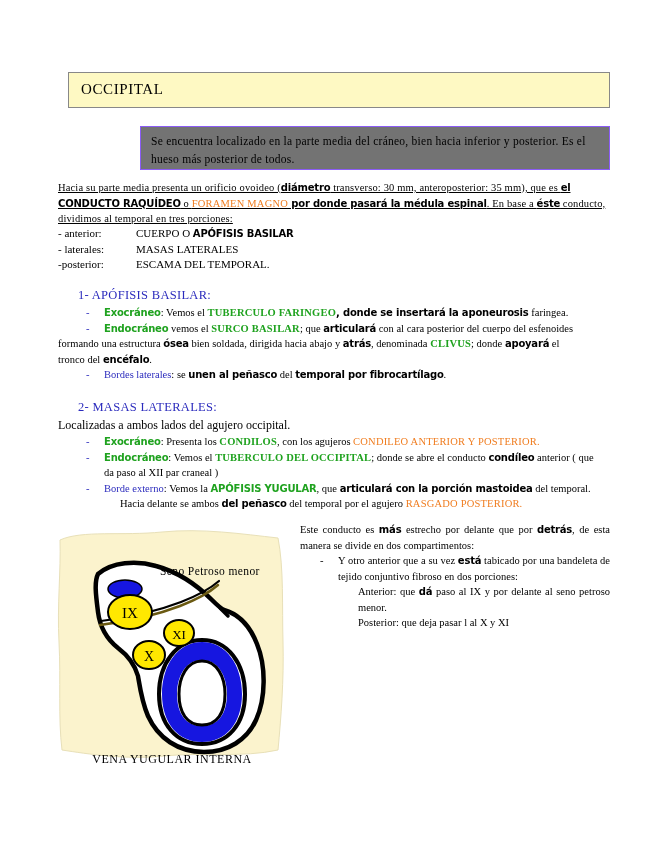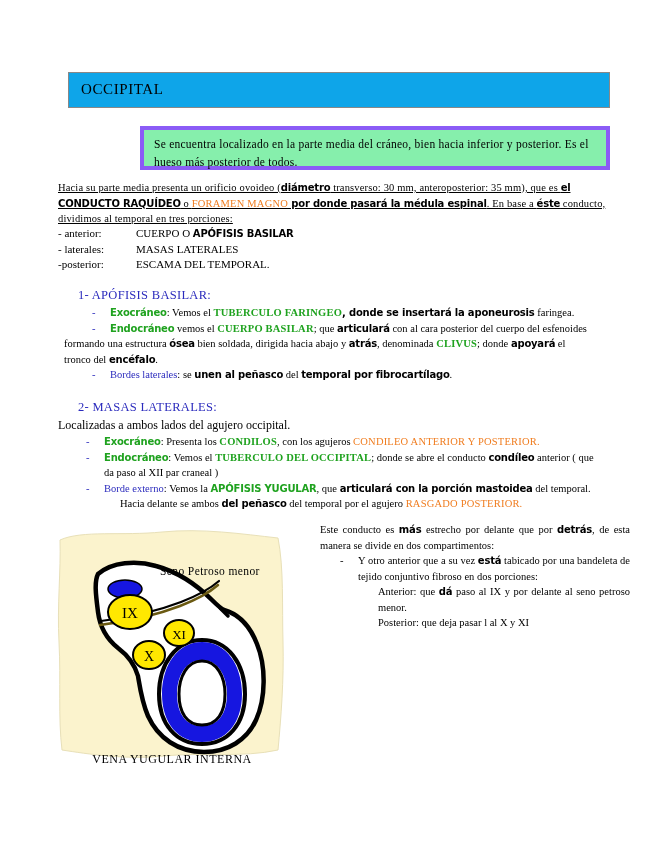--- a/index.html
+++ b/index.html
@@ -24,43 +24,43 @@
     height: 848px;
   }
 
   
   .title-box {
     position: absolute;
     left: 68px;
     top: 72px;
     width: 542px;
     height: 36px;
-    background: #0ea5e9;
+    background: #fef9c3;
     border: 1.5px solid #888888;
     box-sizing: border-box;
   }
   .title-box .title-text {
     position: absolute;
     left: 12px;
     top: 8px;
     font-family: "Liberation Serif", serif;
     font-size: 15px;
     letter-spacing: 0.6px;
     color: #000;
   }
 
   
   .callout {
     position: absolute;
     left: 140px;
     top: 126px;
     width: 470px;
     height: 44px;
-    background: #86efac;
-    border: 4px solid #8b5cf6;
+    background: #737373;
+    border: 1px solid #8b5cf6;
     box-sizing: border-box;
     padding: 5px 10px 0 10px;
   }
   .callout p {
     margin: 0;
     font-size: 11.5px;
     line-height: 18px;
     letter-spacing: 0.25px;
     color: #000;
   }
@@ -86,21 +86,21 @@
   .sec-head {
     position: absolute;
     font-size: 12.5px;
     color: #2b2bbd;
     letter-spacing: 0.3px;
     margin-left: 20px;
   }
   #sec1-head { left: 58px; top: 288px; }
   #sec2-head { left: 58px; top: 400px; }
 
-  .sec1-body { position: absolute; left: 64px; top: 305px; width: 552px;
+  .sec1-body { position: absolute; left: 58px; top: 305px; width: 552px;
                font-size: 10.5px; line-height: 15.5px; }
   .sec2-sub  { position: absolute; left: 58px; top: 417px; width: 552px;
                font-size: 12px; line-height: 16px; }
   .sec2-body { position: absolute; left: 58px; top: 434px; width: 552px;
                font-size: 10.5px; line-height: 15.5px; }
 
   .bullet { position: relative; padding-left: 46px; }
   .bullet::before {
     content: "-";
     position: absolute;
@@ -122,21 +122,20 @@
 
   
   .right-col {
     position: absolute;
     left: 300px;
     top: 522px;
     width: 310px;
     font-size: 10.5px;
     line-height: 15.5px;
     text-align: justify;
-    margin-left: 20px;
   }
   .right-col .dash { position: relative; padding-left: 38px; }
   .right-col .dash::before {
     content: "-";
     position: absolute;
     left: 20px;
   }
   .right-col .sub3 { padding-left: 58px; }
 
   
@@ -170,21 +169,21 @@
     <span class="row"><span class="lbl">- anterior:</span><span>CUERPO O </span><span class="hand">APÓFISIS BASILAR</span></span>
     <span class="row"><span class="lbl">- laterales:</span><span>MASAS LATERALES</span></span>
     <span class="row"><span class="lbl">-posterior:</span><span>ESCAMA DEL TEMPORAL.</span></span>
   </div>
 
   <div class="sec-head" id="sec1-head">1- APÓFISIS BASILAR:</div>
 
   <div class="sec1-body">
     <div class="bullet"><span class="hand-g">Exocráneo</span><span>: Vemos el </span><span class="green">TUBERCULO FARINGEO</span><span class="hand">, donde se insertará la aponeurosis</span><span> faringea.</span></div>
 
-    <div class="bullet"><span class="hand-g">Endocráneo</span><span> vemos el </span><span class="green">CUERPO BASILAR</span><span>; que </span><span class="hand">articulará</span><span> con al cara posterior del cuerpo del esfenoides</span></div>
+    <div class="bullet"><span class="hand-g">Endocráneo</span><span> vemos el </span><span class="green">SURCO BASILAR</span><span>; que </span><span class="hand">articulará</span><span> con al cara posterior del cuerpo del esfenoides</span></div>
 
     <div class="cont-wide"><span>formando una estructura </span><span class="hand">ósea</span><span> bien soldada, dirigida hacia abajo y </span><span class="hand">atrás</span><span>,  denominada </span><span class="green">CLIVUS</span><span>; donde </span><span class="hand">apoyará</span><span> el</span></div>
 
     <div class="cont-wide"><span>tronco del </span><span class="hand">encéfalo</span><span>.</span></div>
 
     <div class="bullet"><span class="blue">Bordes laterales</span><span>: se </span><span class="hand">unen al peñasco</span><span> del </span><span class="hand">temporal por fibrocartílago</span><span>.</span></div>
   </div>
 
   <div class="sec-head" id="sec2-head">2- MASAS LATERALES:</div>
   <div class="sec2-sub">Localizadas a ambos lados del agujero occipital.</div>

